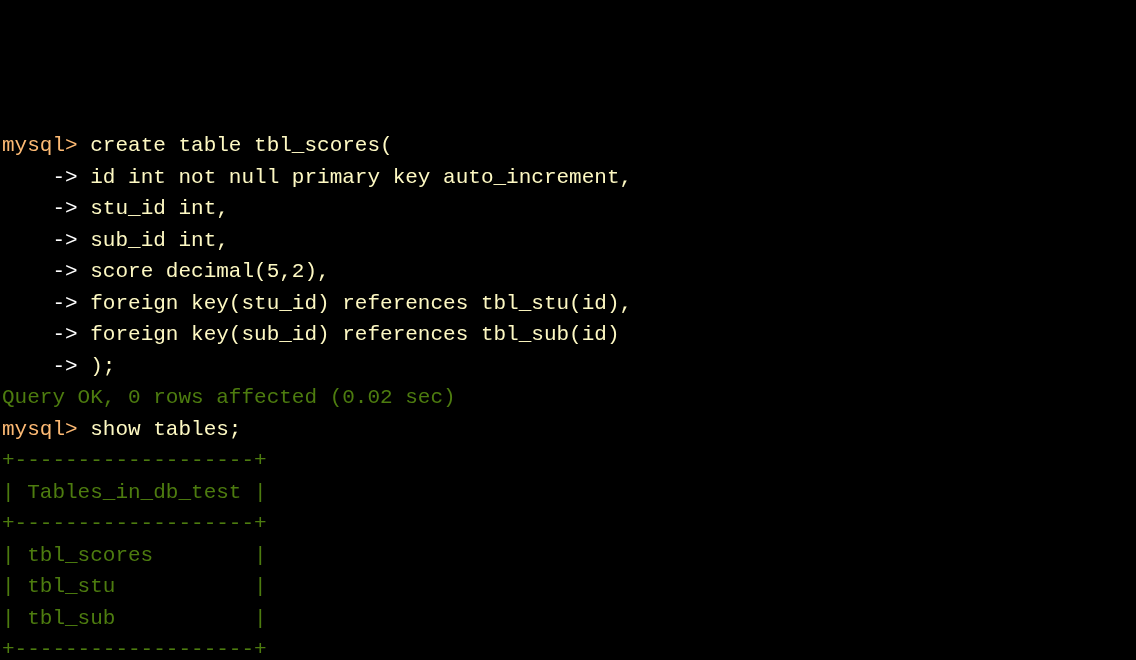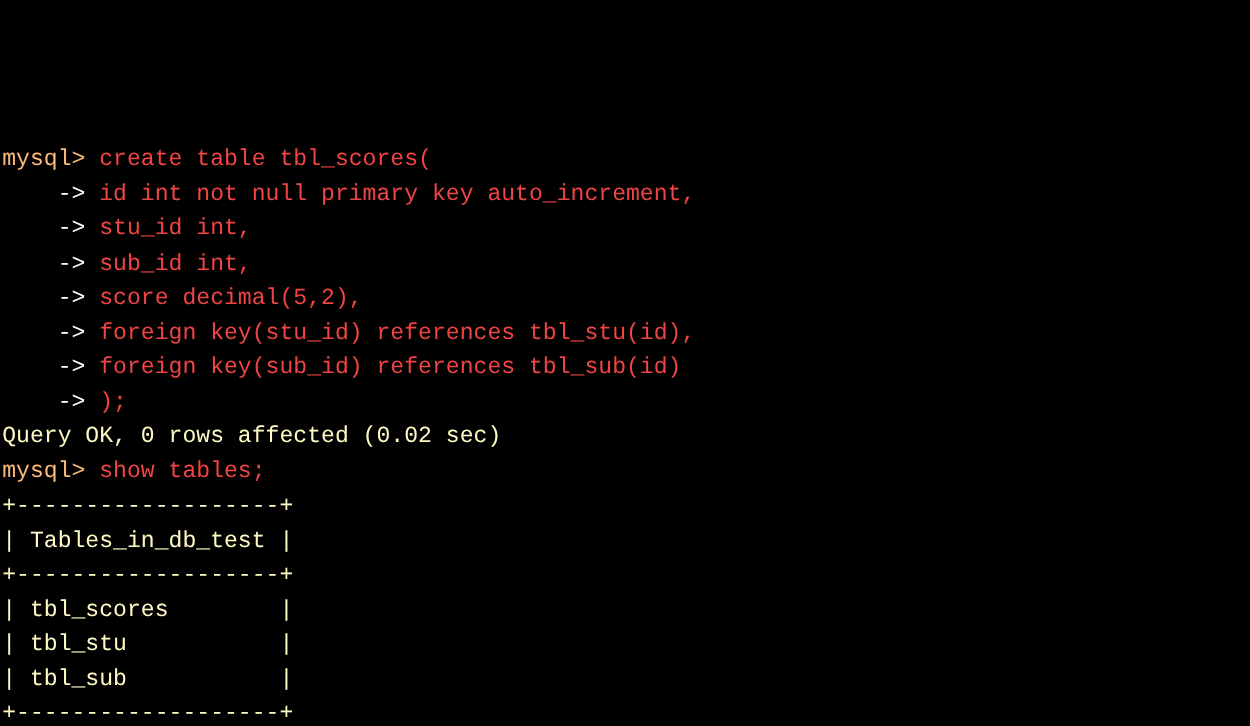--- a/index.html
+++ b/index.html
@@ -22,24 +22,24 @@
     .terminal-line {
       display: block;
     }
     .prompt {
       color: #fdba74;
     }
     .continuation {
       color: #ffffff;
     }
     .command-text {
-      color: #ef4444;
+      color: #fef9c3;
     }
     .output-text {
-      color: #fef9c3;
+      color: #4d7c0f;
     }
   </style>
 </head>
 <body>
 
 
 
 <div><span class="terminal-line"><span class="prompt">mysql&gt; </span><span class="command-text">create table tbl_scores(</span></span><span class="terminal-line"><span class="continuation">    -&gt; </span><span class="command-text">id int not null primary key auto_increment,</span></span><span class="terminal-line"><span class="continuation">    -&gt; </span><span class="command-text">stu_id int,</span></span><span class="terminal-line"><span class="continuation">    -&gt; </span><span class="command-text">sub_id int,</span></span><span class="terminal-line"><span class="continuation">    -&gt; </span><span class="command-text">score decimal(5,2),</span></span><span class="terminal-line"><span class="continuation">    -&gt; </span><span class="command-text">foreign key(stu_id) references tbl_stu(id),</span></span><span class="terminal-line"><span class="continuation">    -&gt; </span><span class="command-text">foreign key(sub_id) references tbl_sub(id)</span></span><span class="terminal-line"><span class="continuation">    -&gt; </span><span class="command-text">);</span></span><span class="terminal-line output-text">Query OK, 0 rows affected (0.02 sec)</span><span class="terminal-line"></span><span class="terminal-line"><span class="prompt">mysql&gt; </span><span class="command-text">show tables;</span></span><span class="terminal-line output-text">+-------------------+</span><span class="terminal-line output-text">| Tables_in_db_test |</span><span class="terminal-line output-text">+-------------------+</span><span class="terminal-line output-text">| tbl_scores        |</span><span class="terminal-line output-text">| tbl_stu           |</span><span class="terminal-line output-text">| tbl_sub           |</span><span class="terminal-line output-text">+-------------------+</span></div>
 
 

